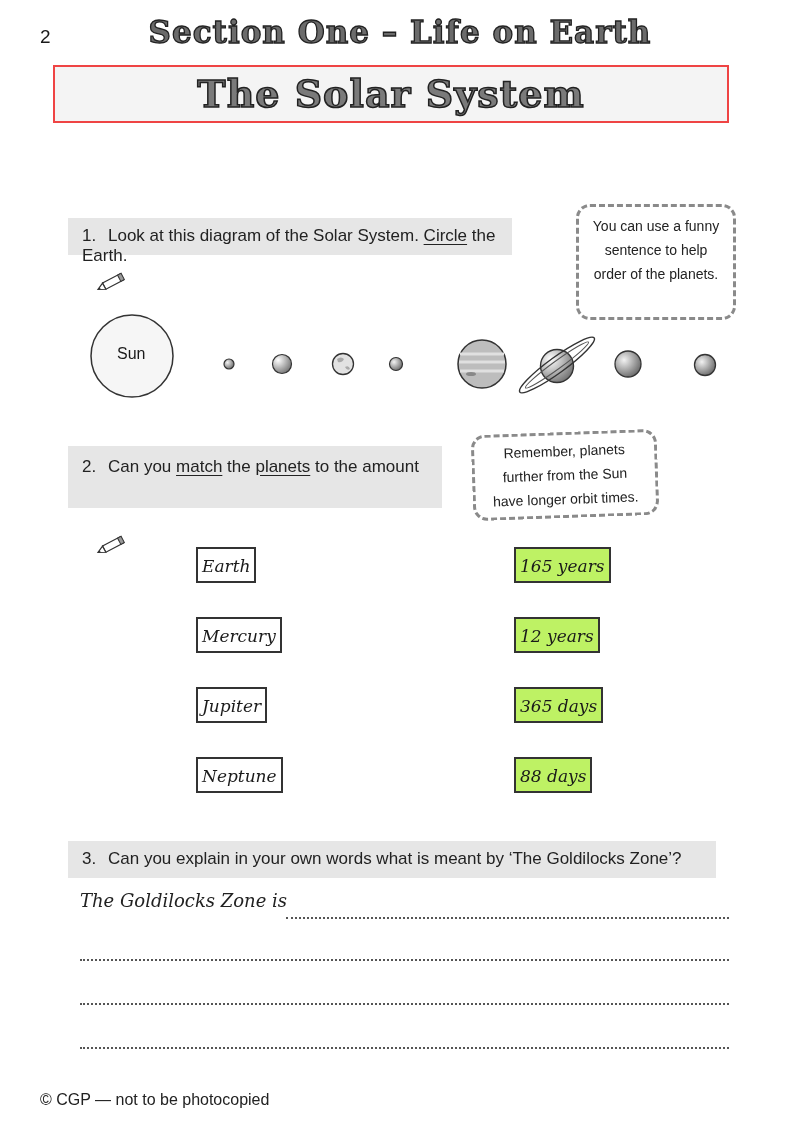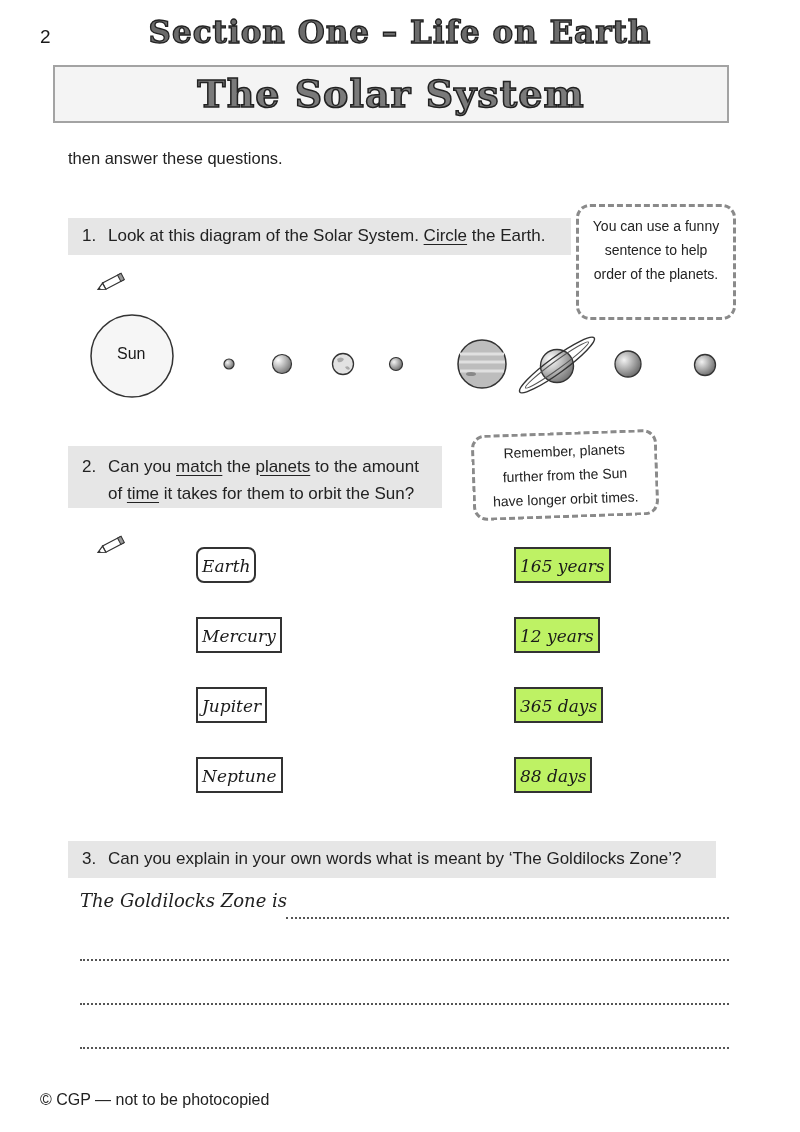--- a/index.html
+++ b/index.html
@@ -5,29 +5,29 @@
     html, body { margin: 0; padding: 0; background: #ffffff; }
     body { width: 800px; height: 1132px; position: relative; overflow: hidden;
            font-family: "DejaVu Sans", sans-serif; color: #1a1a1a; }
     .abs { position: absolute; }
     .page-num { left: 40px; top: 26px; font-size: 19px; font-family: "Liberation Sans", sans-serif; }
     .section-title { left: 0; width: 800px; top: 14px; text-align: center;
       font-family: "DejaVu Serif", serif; font-weight: bold; font-size: 31px;
       color: #6b6b6b; letter-spacing: 1px;
       -webkit-text-stroke: 1.3px #222; }
     .title-box { left: 53px; top: 65px; width: 676px; height: 58px;
-      border: 2px solid #a3a3a3; background: #f4f4f4; box-sizing: border-box; }
+      border: 2px solid #ef4444; background: #f4f4f4; box-sizing: border-box; }
     .title-text { width: 100%; text-align: center; line-height: 54px;
       font-family: "DejaVu Serif", serif; font-weight: bold; font-size: 38px;
       color: #7a7a7a; -webkit-text-stroke: 1.5px #222; letter-spacing: 1px; }
     .intro { left: 68px; top: 144px; width: 640px; font-size: 16.5px; line-height: 28px;
       font-family: "Liberation Sans", sans-serif; color: #222; }
     .q-band { background: #e6e6e6; font-family: "Liberation Sans", sans-serif;
       font-size: 17px; color: #222; box-sizing: border-box; }
-    .q1 { left: 68px; top: 218px; width: 503px; height: 37px; padding: 8px 0 0 14px; }
+    .q1 { left: 68px; top: 218px; width: 444px; height: 37px; padding: 8px 0 0 14px; }
     .q2 { left: 68px; top: 446px; width: 374px; height: 62px; padding: 7px 0 0 14px; line-height: 27px; }
     .q3 { left: 68px; top: 841px; width: 648px; height: 37px; padding: 8px 0 0 14px; }
     .q-num { display: inline-block; width: 26px; }
     .indent { padding-left: 26px; }
     u { text-underline-offset: 3px; }
     .tip { font-family: "Liberation Sans", sans-serif; font-size: 14px; line-height: 24px;
       text-align: center; color: #222; background: #fff;
       border: 3px dashed #8a8a8a; border-radius: 14px; box-sizing: border-box; }
     .tip1 { left: 576px; top: 204px; width: 160px; height: 116px; padding-top: 7px; }
     .tip2 { left: 472px; top: 432px; width: 186px; height: 86px; padding-top: 4px; transform: rotate(-2deg); }
@@ -49,21 +49,20 @@
 <body>
 
 <div class="abs page-num">2</div>
 <div class="abs section-title">Section One – Life on Earth</div>
 
 <div class="abs title-box">
   <div class="title-text">The Solar System</div>
 </div>
 
 <div class="abs intro">
-  <div>then answer these questions.</div>
 </div>
 
 <div class="abs q-band q1">
   <span class="q-num">1.</span><span>Look at this diagram of the Solar System.  </span><u>Circle</u><span> the Earth.</span>
 </div>
 
 <div class="abs tip tip1">
   <div>You can use a funny</div>
   <div>sentence to help</div>
   <div>order of the planets.</div>
@@ -107,39 +106,38 @@
     <ellipse cx="477" cy="53" rx="46" ry="8" transform="rotate(-36 477 53)" fill="none" stroke="#333" stroke-width="1.4"></ellipse>
     <ellipse cx="477" cy="53" rx="39" ry="4" transform="rotate(-36 477 53)" fill="none" stroke="#555" stroke-width="1"></ellipse>
   </g>
   <circle cx="548" cy="52" r="13" fill="url(#g1)" stroke="#333" stroke-width="1.3"></circle>
   <circle cx="625" cy="53" r="10.5" fill="url(#g1)" stroke="#333" stroke-width="1.3"></circle>
 </svg>
 <div class="abs sun-label">Sun</div>
 
 <div class="abs q-band q2">
   <div><span class="q-num">2.</span><span>Can you </span><u>match</u><span> the </span><u>planets</u><span> to the amount</span></div>
-  <div class="indent"><span>of </span><u>time</u><span> it takes for them to orbit the Sun?</span></div>
 </div>
 
 <div class="abs tip tip2">
   <div>Remember, planets</div>
   <div>further from the Sun</div>
   <div>have longer orbit times.</div>
 </div>
 
 <svg class="abs pencil pencil2" viewBox="0 0 34 20">
   <g transform="rotate(-28 17 10)">
     <rect x="9" y="7" width="20" height="7" fill="#fff" stroke="#333" stroke-width="1.2"></rect>
     <rect x="26" y="7" width="4" height="7" fill="#999" stroke="#333" stroke-width="1"></rect>
     <polygon points="9,7 9,14 2,10.5" fill="#fff" stroke="#333" stroke-width="1.2"></polygon>
     <polygon points="4.5,9.3 4.5,11.7 2,10.5" fill="#333"></polygon>
   </g>
 </svg>
 
-<div class="abs match-box left-box" style="left:196px; top:547px;border-radius:8px;">Earth</div>
+<div class="abs match-box left-box" style="left:196px; top:547px;">Earth</div>
 <div class="abs match-box left-box" style="left:196px; top:617px;">Mercury</div>
 <div class="abs match-box left-box" style="left:196px; top:687px;">Jupiter</div>
 <div class="abs match-box left-box" style="left:196px; top:757px;">Neptune</div>
 
 <div class="abs match-box right-box" style="left:514px; top:547px;">165 years</div>
 <div class="abs match-box right-box" style="left:514px; top:617px;">12 years</div>
 <div class="abs match-box right-box" style="left:514px; top:687px;">365 days</div>
 <div class="abs match-box right-box" style="left:514px; top:757px;">88 days</div>
 
 <div class="abs q-band q3">

